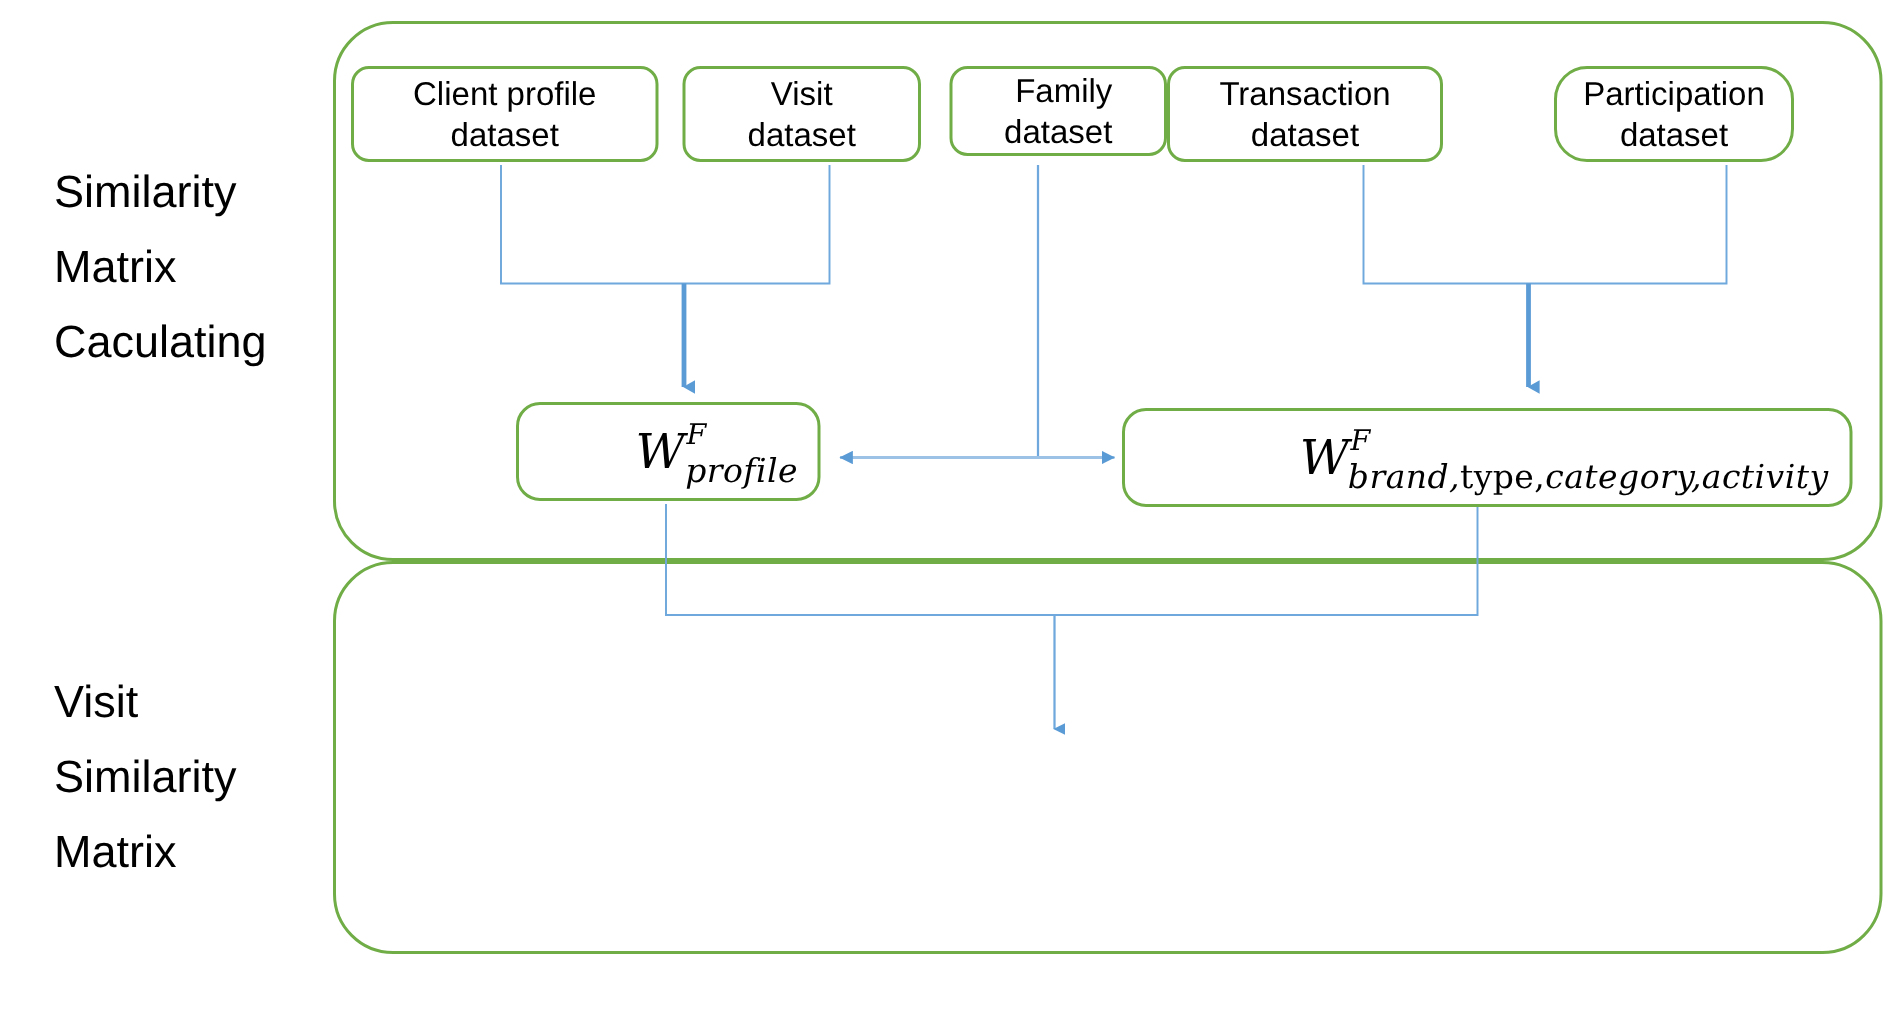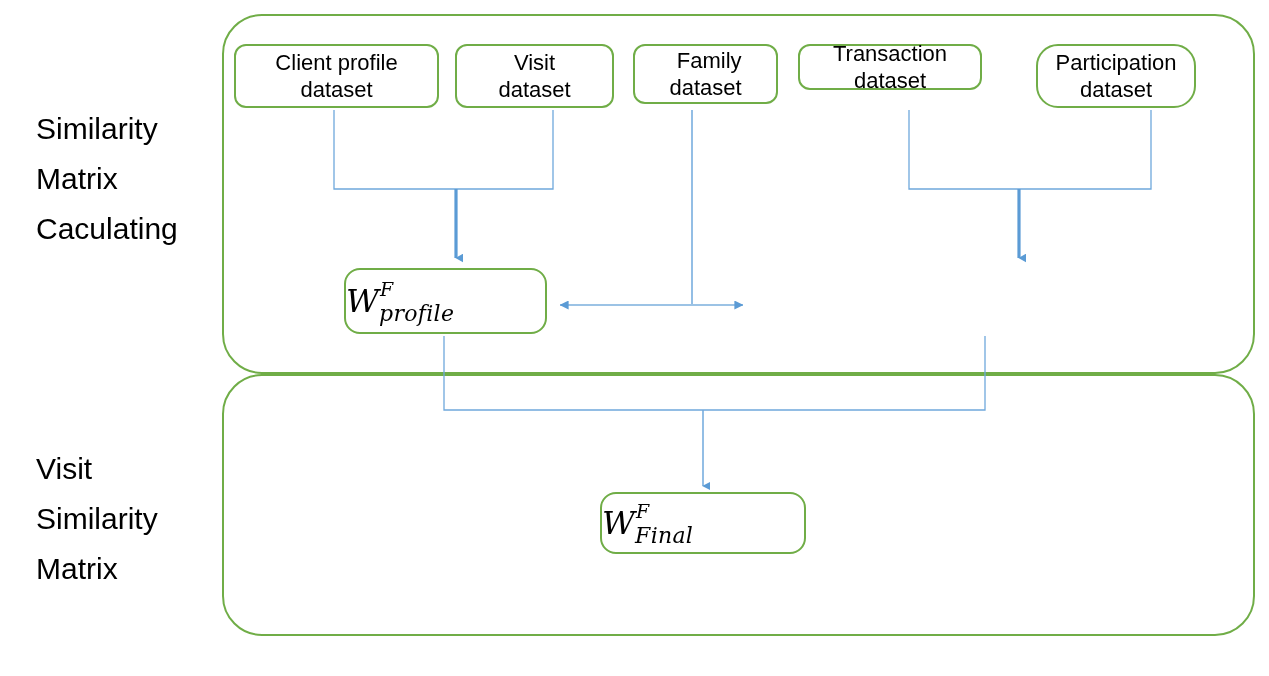--- a/index.html
+++ b/index.html
@@ -56,21 +56,21 @@
   }
   
   .formula-node {
     position: absolute;
     box-sizing: border-box;
     border: 2.2px solid #70AD47;
     border-radius: 16px;
     background: #ffffff;
     display: flex;
     align-items: center;
-    justify-content: flex-start;
+    justify-content: flex-end;
     color: #000000;
   }
   .math {
     font-family: "DejaVu Serif", "Liberation Serif", serif;
     font-style: italic;
     display: inline-block;
     white-space: nowrap;
   }
   .math .base {
     font-size: 32px;
@@ -156,32 +156,32 @@
 
   <div class="node" style="left:234px; top:44px; width:205px; height:64px;">Client profile
 dataset</div>
 
   <div class="node" style="left:455px; top:44px; width:159px; height:64px;">Visit
 dataset</div>
 
   <div class="node" style="left:633px; top:44px; width:145px; height:60px;text-align:right;">Family
 dataset</div>
 
-  <div class="node" style="left:798px; top:44px; width:184px; height:46px;">Transaction
+  <div class="node" style="left:778px; top:44px; width:184px; height:64px;">Transaction
 dataset</div>
 
   <div class="node" style="left:1036px; top:44px; width:160px; height:64px;border-radius:22px;">Participation
 dataset</div>
 
   <div class="formula-node" style="left:344px; top:268px; width:203px; height:66px;">
     <span class="math">
       <span class="base">W</span><span class="sup">F</span><span class="sub">profile</span>
     </span>
   </div>
 
-
-  <div class="formula-node" style="left:600px; top:492px; width:206px; height:62px;">
+  <div class="formula-node formula-wide" style="left:748px; top:272px; width:487px; height:66px;">
     <span class="math">
-      <span class="base">W</span><span class="sup">F</span><span class="sub">Final</span>
+      <span class="base">W</span><span class="sup">F</span><span class="sub"><span>brand,</span><span class="roman">type,</span><span>category,activity</span></span>
     </span>
   </div>
+
 
 </div>
 
 </body></html>

